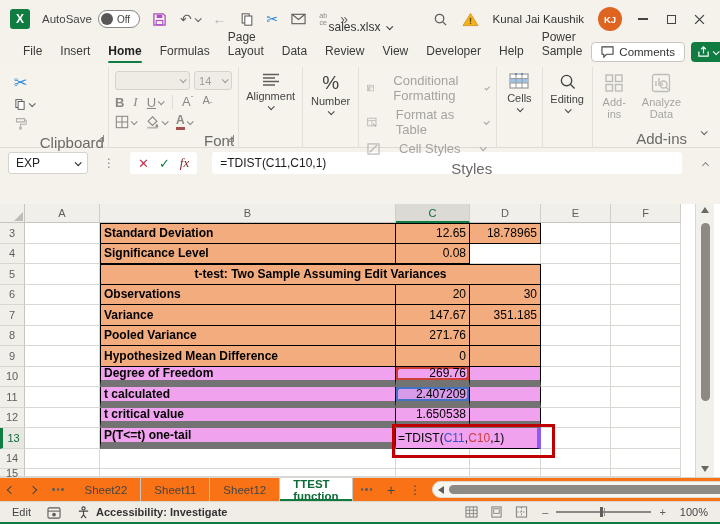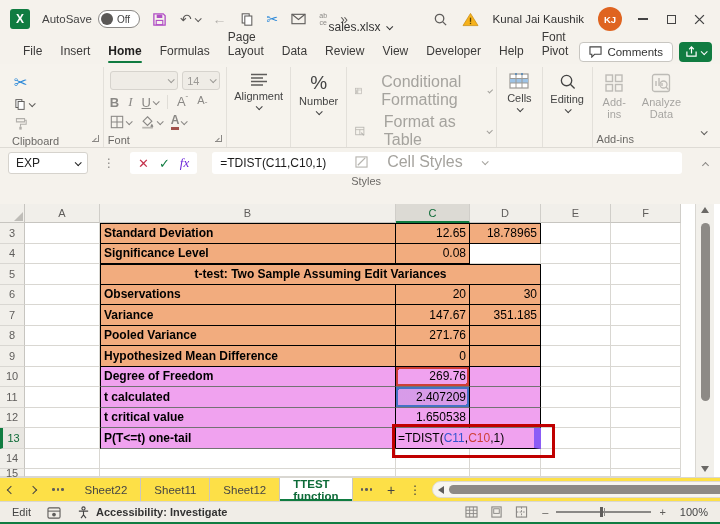--- a/index.html
+++ b/index.html
@@ -33,85 +33,85 @@
   .rtab.active::after { content:""; position:absolute; left:9px; right:9px; bottom:1px; height:2.5px; background:#107C41; border-radius:2px; }
   .tabrow-right { margin-left:auto; display:flex; align-items:center; gap:6px; padding-bottom:2px; }
   .comments-btn { display:flex; align-items:center; gap:5px; background:#fff; border:1px solid #C8C6C1; border-radius:4px; padding:3px 9px; font-size:11.5px; color:#333; }
   .share-btn { display:flex; align-items:center; gap:3px; background:#107C41; border-radius:4px; padding:4px 6px; color:#fff; }
 
   
   .ribbon { height:84px; display:flex; align-items:stretch; padding:3px 4px 0 8px; border-bottom:1px solid #DEDBD5; flex:none; background:#F6F3ED; }
   .rgroup { display:flex; flex-direction:column; position:relative; padding:2px 4px 0; }
   .rgroup + .rgroup { border-left:1px solid #E3E0DA; }
   .rgroup-body { flex:1; display:flex; align-items:flex-start; }
-  .rgroup-label { height:17px; font-size:11px; color:#6B6966; text-align:center; display:flex; align-items:center; justify-content:flex-start; gap:4px; }
+  .rgroup-label { height:17px; font-size:15px; color:#6B6966; text-align:center; display:flex; align-items:center; justify-content:flex-end; gap:4px; }
   .launcher { width:7px; height:7px; border-right:1px solid #8A8885; border-bottom:1px solid #8A8885; position:absolute; right:4px; bottom:5px; }
   .launcher::after { content:""; position:absolute; right:1px; bottom:1px; width:4px; height:1px; background:#8A8885; transform:rotate(-45deg); }
   .bigbtn { display:flex; flex-direction:column; align-items:center; justify-content:flex-start; gap:3px; padding:4px 6px; font-size:11px; color:#444; }
   .bigbtn .blbl { line-height:1.1; text-align:center; }
   .disabled { opacity:.45; }
   .smallicons { display:flex; flex-direction:column; gap:6px; padding:4px 2px; }
   .sirow { display:flex; align-items:center; gap:3px; color:#5F5D5B; }
   .font-grid { display:flex; flex-direction:column; gap:4px; padding:2px 2px; }
   .combo { background:#EFECE6; border:1px solid #D6D3CD; border-radius:3px; height:19px; display:flex; align-items:center; justify-content:space-between; padding:0 4px; color:#9C9A96; font-size:11px; }
   .fmt-row { display:flex; align-items:center; gap:9px; color:#8A8885; font-size:13px; }
   .blet { font-weight:bold; } .ilet { font-style:italic; font-family:"Liberation Serif",serif; } .ulet { text-decoration:underline; }
   .styles-col { display:flex; flex-direction:column; gap:4px; padding:4px 4px; }
-  .style-item { display:flex; align-items:center; gap:19px; font-size:16px; color:#A5A39E; }
+  .style-item { display:flex; align-items:center; gap:19px; font-size:13px; color:#A5A39E; }
   .ribbon-collapse { margin-left:auto; align-self:flex-end; padding:0 10px 8px; color:#5F5D5B; }
 
   
   .fbar { height:30px; display:flex; align-items:center; padding:3px 6px 3px 8px; gap:15px; flex:none; }
   .namebox { width:80px; height:22px; background:#fff; border:1px solid #D6D3CD; border-radius:3px; display:flex; align-items:center; justify-content:space-between; padding:0 7px; font-size:12px; color:#222; }
   .fbar-dots { color:#8A8885; font-size:12px; }
   .fbtns { height:22px; background:#fff; border-radius:3px; display:flex; align-items:center; gap:10px; padding:0 8px; }
   .fx-cancel { color:#C4314B; font-size:13px; }
   .fx-ok { color:#107C41; font-size:13px; }
-  .fx-lbl { font-style:italic; font-family:"Liberation Serif",serif; color:#6d28d9; font-size:13px; }
+  .fx-lbl { font-style:italic; font-family:"Liberation Serif",serif; color:#7f1d1d; font-size:13px; }
   .finput { flex:1; height:22px; background:#fff; border-radius:3px; display:flex; align-items:center; padding:0 8px; font-size:12px; color:#1A1A1A; }
   .fbar-collapse { color:#8A8885; padding:0 6px; }
 
   
   .gap-strip { height:26px; flex:none; }
   .grid-wrap { position:relative; flex:none; height:273px; background:#fff; }
   .hdr-row { display:flex; height:19px; }
   .hdr-cell { background:#F1EFEA; border-right:1px solid #D0CEC9; border-bottom:1px solid #C7C5C0; color:#5F5D5B; font-size:11px; display:flex; align-items:center; justify-content:center; }
   .hdr-cell.sel { background:#DCDAD4; color:#0E6B38; border-bottom:2px solid #107C41; }
   .corner { background:#F1EFEA; border-right:1px solid #C7C5C0; border-bottom:1px solid #C7C5C0; position:relative; }
   .corner::after { content:""; position:absolute; right:1px; bottom:1px; border-left:9px solid transparent; border-bottom:9px solid #BFBDB8; }
   .w-rh{width:25px;flex:none;} .w-a{width:75px;flex:none;} .w-b{width:296px;flex:none;} .w-c{width:74px;flex:none;} .w-d{width:71px;flex:none;} .w-e{width:70px;flex:none;} .w-f{width:70px;flex:none;}
   .grow { display:flex; height:20.5px; }
   .grow.sliver { height:8px; overflow:hidden;text-decoration:underline; }
   .rh { background:#F1EFEA; border-right:1px solid #C7C5C0; border-bottom:1px solid #D9D7D2; color:#5F5D5B; font-size:11px; display:flex; align-items:center; justify-content:center; }
   .rh.active-row { border-left:3px solid #107C41; color:#0E6B38; background:#E8E6E1; }
   .cell { border-right:1px solid #D9D7D2; border-bottom:1px solid #D9D7D2; background:#fff; font-size:12px; display:flex; align-items:center; padding:0 3px; overflow:hidden; white-space:nowrap; }
   .cell.num { justify-content:flex-end; color:#000; }
   .cell.lbl { font-weight:bold; color:#000; }
   .fill-or { background:#F2AC7E; border-right:1px solid #000; border-bottom:1px solid #000; }
-  .fill-pk { background:#F0A2EF; border-right:1px solid #000; border-bottom:1px solid #737373; }
+  .fill-pk { background:#F0A2EF; border-right:1px solid #000; border-bottom:7px solid #737373; }
   .bl { border-left:1px solid #000; } .bt { border-top:1px solid #000; }
   .merged-title { justify-content:center; font-weight:bold; color:#000; }
   .ref-red { position:relative; box-shadow:inset 0 0 0 2px #CE3F36; }
   .ref-red::before, .ref-red::after { content:""; position:absolute; width:4px; height:4px; background:#CE3F36; }
   .ref-red::before { top:-1px; left:-1px; } .ref-red::after { bottom:-1px; right:-1px; }
   .ref-blue { position:relative; box-shadow:inset 0 0 0 2px #4472C4; background-image:linear-gradient(rgba(68,114,196,.14),rgba(68,114,196,.14)); }
   .ref-blue::before, .ref-blue::after { content:""; position:absolute; width:4px; height:4px; background:#4472C4; }
   .ref-blue::before { top:-1px; left:-1px; } .ref-blue::after { bottom:-1px; right:-1px; }
-  .formula-cell { width:145px; flex:none; background:#F0A2EF; border-right:7px solid #8b5cf6; border-bottom:1px solid #000; font-size:12px; display:flex; align-items:center; padding:0 2px; white-space:nowrap; color:#000; }
+  .formula-cell { width:145px; flex:none; background:#F0A2EF; border-right:4px solid #8b5cf6; border-bottom:1px solid #000; font-size:12px; display:flex; align-items:center; padding:0 2px; white-space:nowrap; color:#000; }
   .tok-blue { color:#3355D1; } .tok-red { color:#CE3F36; }
   .annotation { position:absolute; left:392px; top:220px; width:163px; height:34px; border:3.5px solid #C00000; z-index:5; }
   .vscroll { position:absolute; left:695px; top:0; width:19px; height:273px; background:#F2F0EB; border-left:1px solid #D9D7D2; display:flex; flex-direction:column; align-items:center; padding:3px 0; }
   .vthumb { width:9px; height:178px; background:#8D8A86; border-radius:5px; margin-top:10px; }
   .tri { width:0; height:0; }
   .tri-up { border-left:4px solid transparent; border-right:4px solid transparent; border-bottom:6px solid #6B6966; }
   .tri-down { border-left:4px solid transparent; border-right:4px solid transparent; border-top:6px solid #6B6966; position:absolute; bottom:5px; }
   .tri-left { border-top:4px solid transparent; border-bottom:4px solid transparent; border-right:6px solid #5F5D5B; }
 
   
-  .sheetbar { height:24px; background:#fde047; border-top:1px solid #D9D7D2; display:flex; align-items:stretch; flex:none; font-size:11.5px; }
+  .sheetbar { height:24px; background:#f97316; border-top:1px solid #D9D7D2; display:flex; align-items:stretch; flex:none; font-size:11.5px; }
   .nav { display:flex; align-items:center; padding:0 8px; color:#444; }
   .nav .chev { width:6px; height:6px; }
   .chev-left { transform:rotate(135deg); } .chev-right { transform:rotate(-45deg); }
   .dots3 { display:flex; align-items:center; gap:2px; padding:0 8px; }
   .dots3 i { width:2.5px; height:2.5px; border-radius:50%; background:#5F5D5B; }
   .stab { display:flex; align-items:center; padding:0 13px; color:#444; border-right:1px solid #C9C6C0; }
   .stab:first-of-type { border-left:1px solid #C9C6C0; }
   .stab.active { background:#fff; color:#0E6B38; font-weight:bold; box-shadow:inset 0 -2px 0 #107C41; }
   .sheet-extra { display:flex; align-items:center; padding:0 7px; color:#444; font-size:14px; }
   .hscroll { flex:1; margin:3px 6px 3px 4px; background:#F7F5F0; border:1px solid #DDDAD4; border-radius:9px; display:flex; align-items:center; padding:0 5px; gap:5px; }
@@ -212,21 +212,21 @@
     <span class="rtab">File</span>
     <span class="rtab">Insert</span>
     <span class="rtab active">Home</span>
     <span class="rtab">Formulas</span>
     <span class="rtab">Page Layout</span>
     <span class="rtab">Data</span>
     <span class="rtab">Review</span>
     <span class="rtab">View</span>
     <span class="rtab">Developer</span>
     <span class="rtab">Help</span>
-    <span class="rtab">Font Pivot</span>
+    <span class="rtab">Power Sample</span>
     <div class="tabrow-right">
       <span class="comments-btn">
         <svg width="13" height="12" viewBox="0 0 14 13">
             <path d="M1 1h12v8H6l-3 3v-3H1z" fill="none" stroke="#444" stroke-width="1.2"></path>
           </svg>
         <span>Comments</span>
       </span>
       <span class="share-btn">
         <svg width="13" height="12" viewBox="0 0 14 13">
             <path d="M2 6v5h10V6" fill="none" stroke="#fff" stroke-width="1.3"></path>

